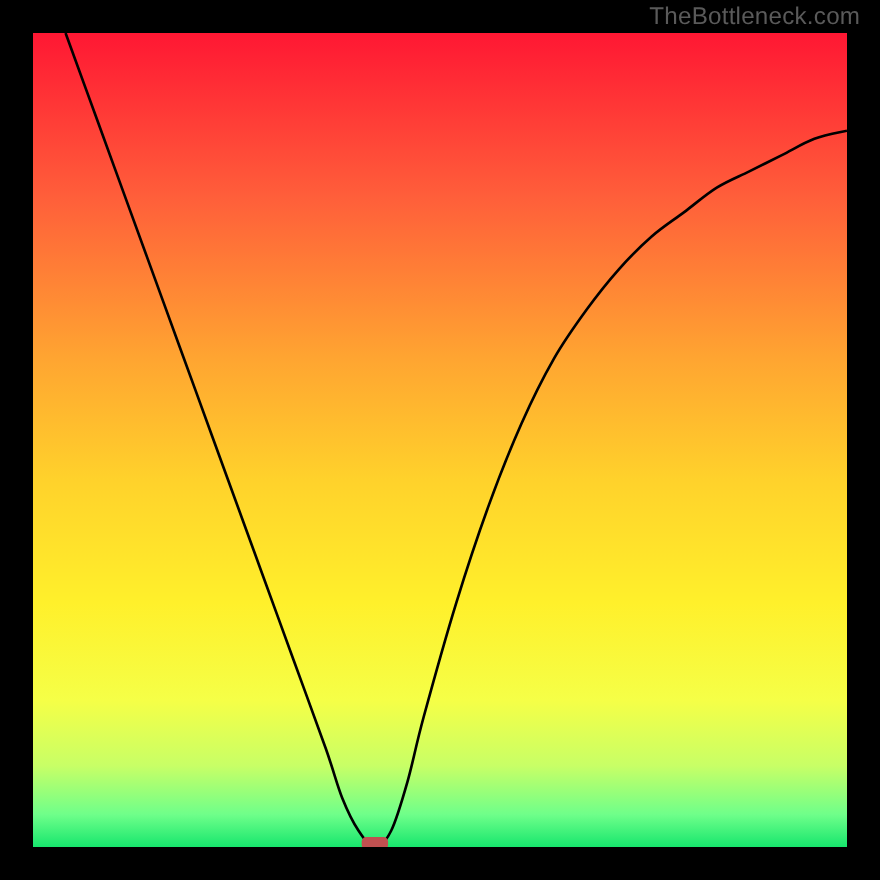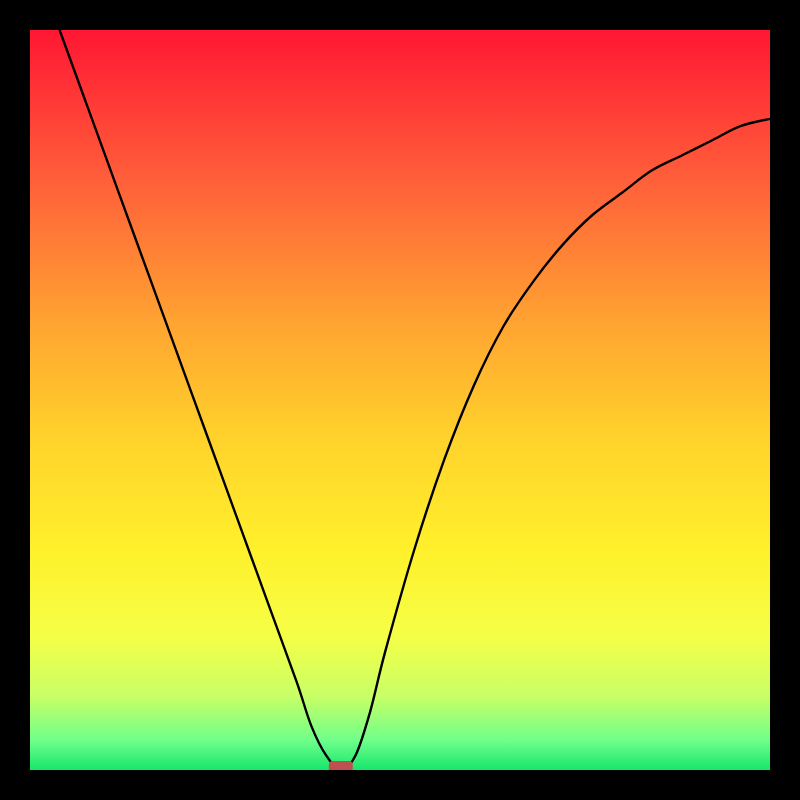--- a/index.html
+++ b/index.html
@@ -37,20 +37,21 @@
     height: 740px;
   }
   svg {
     display: block;
   }
 </style>
 </head>
 <body>
 
 <div class="frame">
+  <div class="watermark">TheBottleneck.com</div>
 
   <div class="plot-wrap">
     <svg id="plot-svg" width="740" height="740" viewBox="0 0 740 740">
       <defs>
         <linearGradient id="bg-grad" x1="0" y1="0" x2="0" y2="1">
             <stop offset="0%" stop-color="#ff1733"></stop>
             <stop offset="20%" stop-color="#ff5e3a"></stop>
             <stop offset="40%" stop-color="#ffa531"></stop>
             <stop offset="55.00000000000001%" stop-color="#ffd22b"></stop>
             <stop offset="70%" stop-color="#fff02b"></stop>

